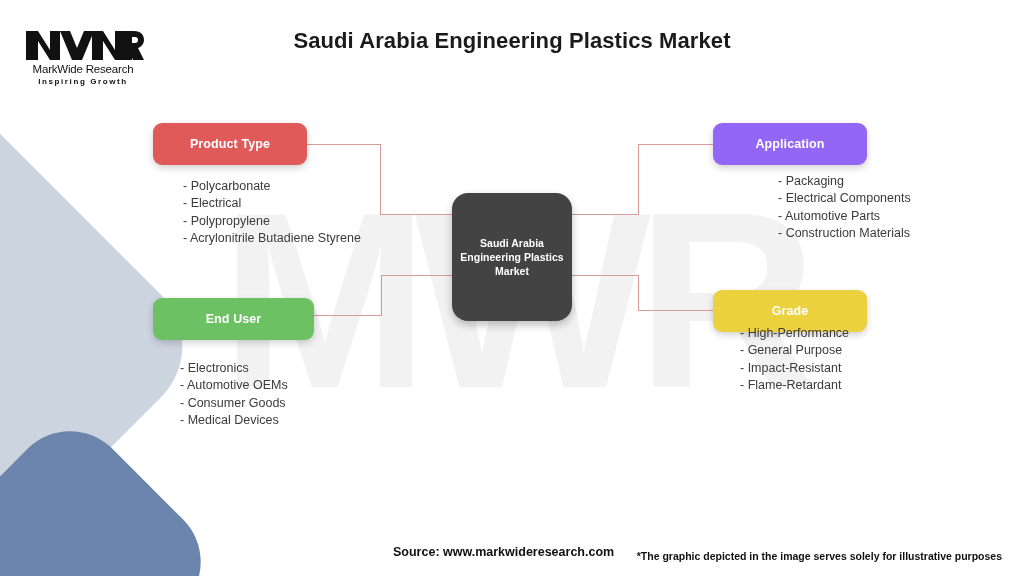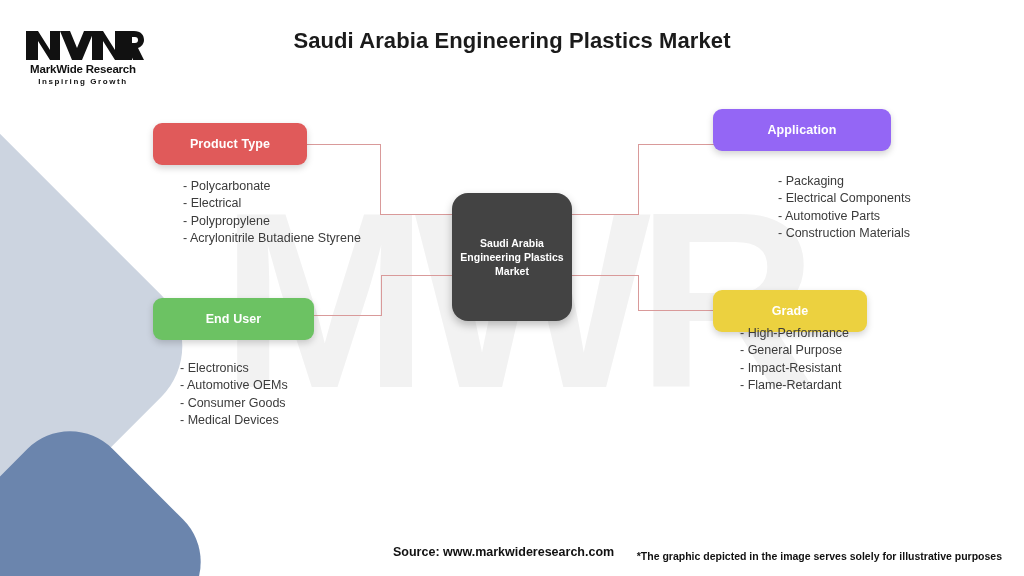--- a/index.html
+++ b/index.html
@@ -58,21 +58,21 @@
   .logo {
     position: absolute;
     left: 22px;
     top: 26px;
     width: 122px;
     text-align: center;
   }
   .logo-mark { display: block; }
   .logo-name {
     font-size: 11.5px;
-    font-weight: bold;
+    font-weight: normal;
     color: #111111;
     letter-spacing: -0.2px;
     margin-top: 1px;
   }
   .logo-tag {
     font-size: 8px;
     font-weight: bold;
     color: #111111;
     letter-spacing: 1.6px;
     margin-top: 2px;
@@ -211,21 +211,21 @@
     </div>
     <div class="items" style="left:183px; top:178px;">
       <div>- Polycarbonate</div>
       <div>- Electrical</div>
       <div>- Polypropylene</div>
       <div>- Acrylonitrile Butadiene Styrene</div>
     </div>
   </div>
 
   <div class="branch">
-    <div class="chip" id="chip-application" style="left: 713px; top: 109px; width: 178px; background: rgb(148, 102, 245);">
+    <div class="chip" id="chip-application" style="left: 713px; top: 123px; width: 154px; background: rgb(148, 102, 245);">
       <span>Application</span>
     </div>
     <div class="items" style="left:742px; top:173px;margin-left:36px;">
       <div>- Packaging</div>
       <div>- Electrical Components</div>
       <div>- Automotive Parts</div>
       <div>- Construction Materials</div>
     </div>
   </div>
 

